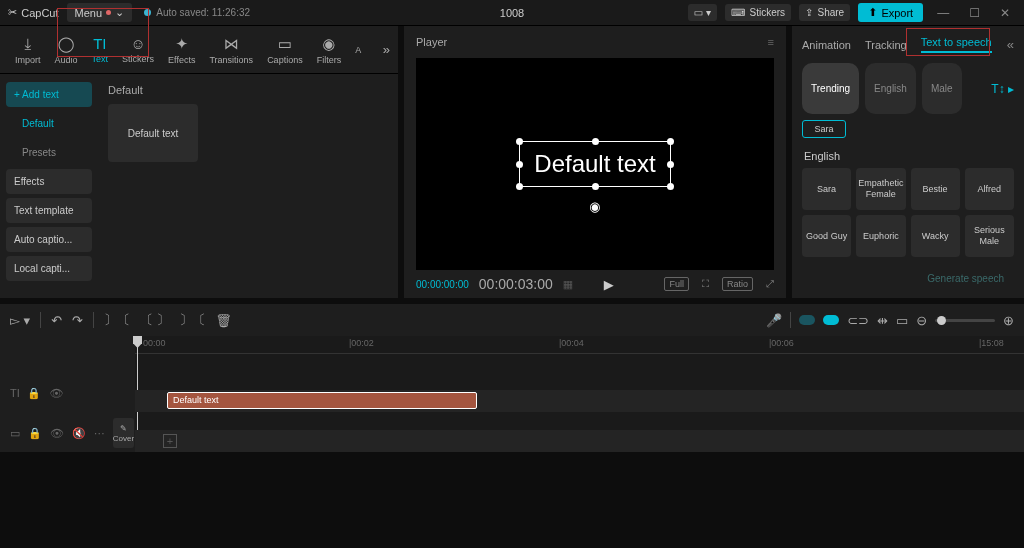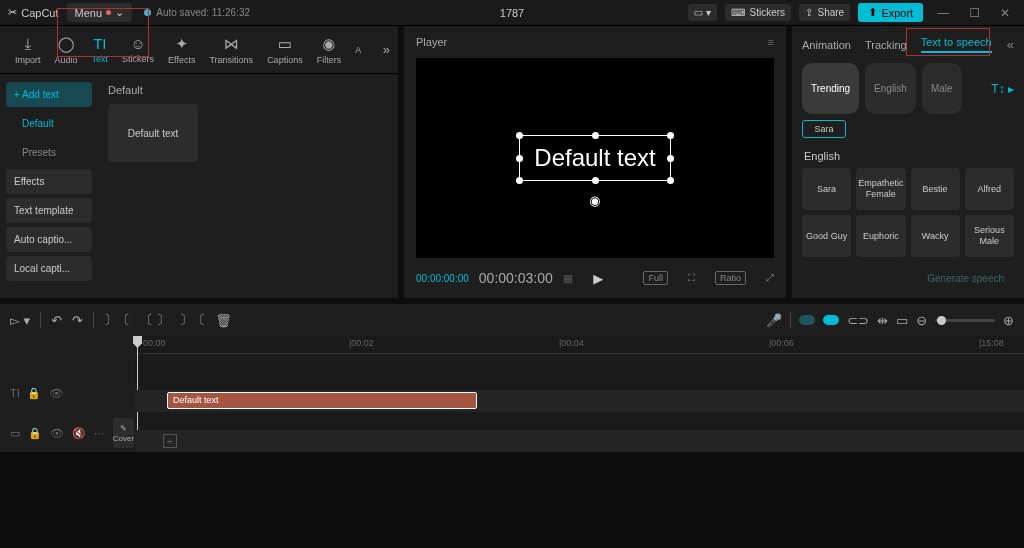--- a/index.html
+++ b/index.html
@@ -50,26 +50,26 @@
 .player-menu-ico { margin-left: auto; color: #666; }
 .player-viewport { flex: 1; margin: 0 12px; background: #000; position: relative; display: flex; align-items: center; justify-content: center; }
 .text-box { position: relative; padding: 8px 14px; border: 1px solid #fff; }
 .text-box-content { color: #fff; font-size: 24px; font-weight: 500; }
 .handle { width: 7px; height: 7px; background: #fff; border-radius: 50%; position: absolute; }
 .h-tl { top: -4px; left: -4px; } .h-tr { top: -4px; right: -4px; }
 .h-bl { bottom: -4px; left: -4px; } .h-br { bottom: -4px; right: -4px; }
 .h-tm { top: -4px; left: 50%; margin-left: -3px; } .h-bm { bottom: -4px; left: 50%; margin-left: -3px; }
 .h-ml { left: -4px; top: 50%; margin-top: -3px; } .h-mr { right: -4px; top: 50%; margin-top: -3px; }
 .rot-handle { position: absolute; bottom: -28px; left: 50%; transform: translateX(-50%); color: #fff; font-size: 13px; }
-.player-controls { display: flex; align-items: center; padding: 20px 12px; gap: 10px; height: 28px; }
+.player-controls { display: flex; align-items: center; padding: 8px 12px; gap: 10px; height: 28px; }
 .time-current { color: #00bcd4; font-size: 10px; }
 .time-total { color: #aaa; font-size: 14px; }
 .grid-ico { color: #555; font-size: 11px; }
 .play-btn { margin-left: auto; margin-right: auto; color: #ccc; font-size: 13px; }
-.pc-right { display: flex; gap: 20px; align-items: center; color: #888; font-size: 10px; margin-left: 20px; }
+.pc-right { display: flex; gap: 13px; align-items: center; color: #888; font-size: 10px; margin-left: 20px; }
 .pc-box { border: 1px solid #666; padding: 1px 4px; border-radius: 2px; font-size: 9px; }
 
 
 .right-panel { width: 232px; background: #1e1e1e; margin-left: 6px; display: flex; flex-direction: column; }
 .rp-tabs { display: flex; align-items: center; padding: 10px 10px; gap: 14px; font-size: 11px; }
 .rp-tab { color: #aaa; }
 .rp-tab.active { color: #00bcd4; border-bottom: 2px solid #00bcd4; padding-bottom: 3px; }
 .rp-collapse { margin-left: auto; color: #888; font-size: 13px; }
 
 .voice-filters { display: flex; gap: 6px; padding: 0 10px; align-items: center; }
@@ -125,21 +125,21 @@
   </div>
   <button class="menu-btn">
     <span>Menu</span>
     <span class="menu-dot"></span>
     <span>⌄</span>
   </button>
   <div class="autosave">
     <span class="autosave-dot"></span>
     <span>Auto saved: 11:26:32</span>
   </div>
-  <div class="proj-name">1787</div>
+  <div class="proj-name">1008</div>
   <div class="top-right">
     <button class="top-icon-btn">▭ ▾</button>
     <button class="top-icon-btn">
       <span>⌨</span>
       <span>Stickers</span>
     </button>
     <button class="top-icon-btn">
       <span>⇪</span>
       <span>Share</span>
     </button>

